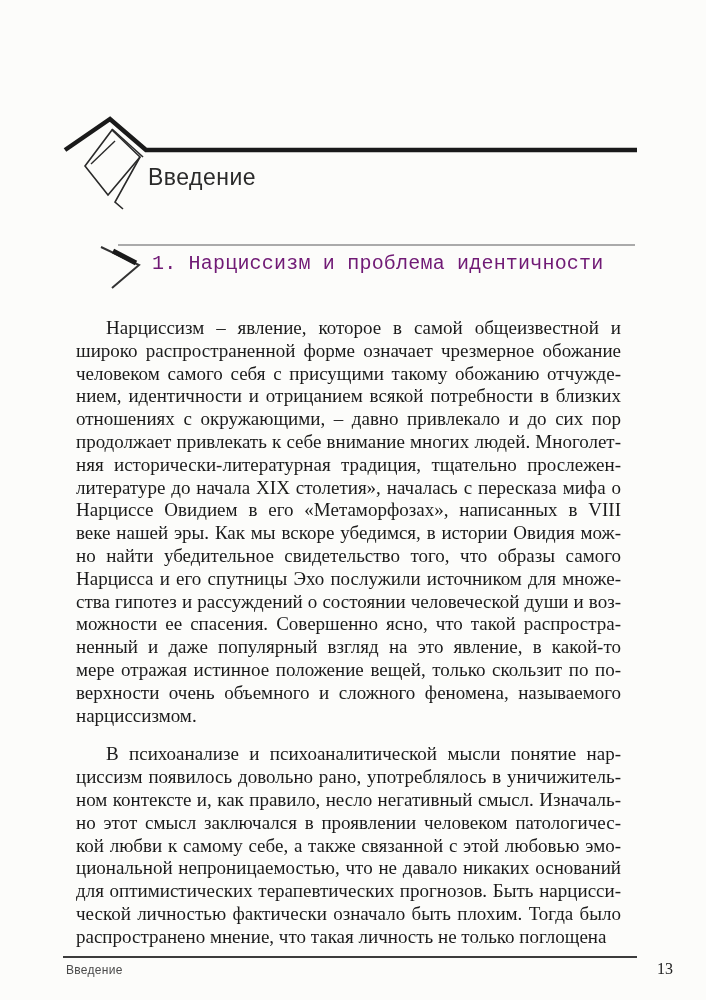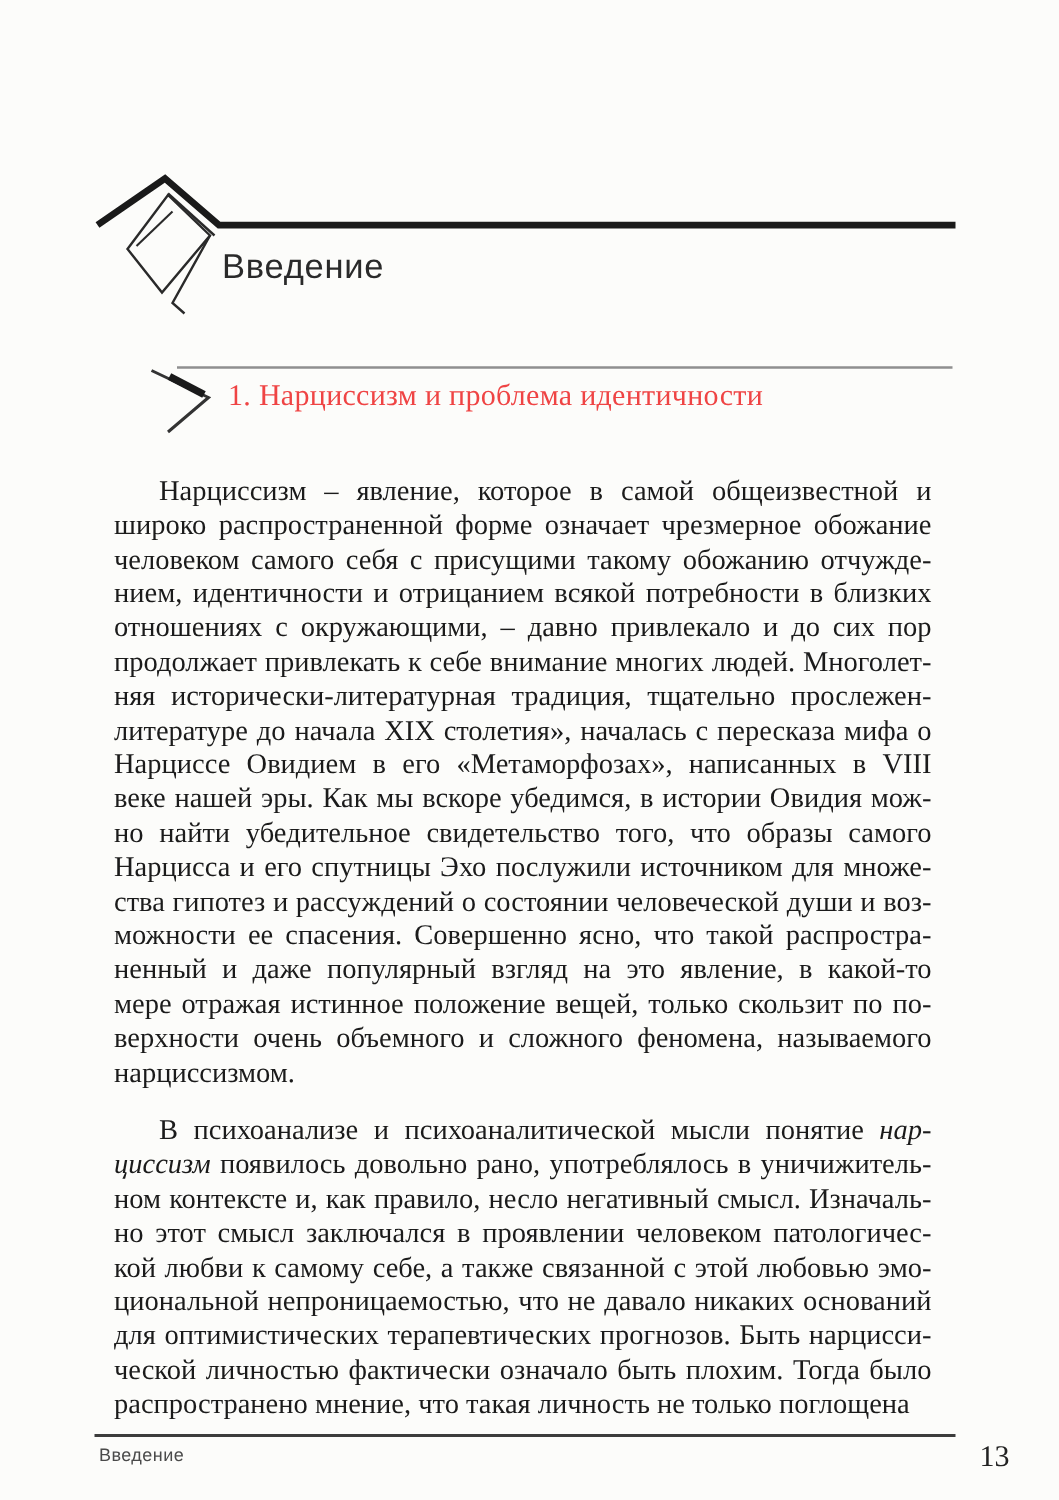--- a/index.html
+++ b/index.html
@@ -15,51 +15,51 @@
   }
   svg{display:block;}
   .chapter-title{
     position:absolute;left:148px;top:164px;
     font-family:"Liberation Sans","DejaVu Sans",sans-serif;
     font-size:23px;line-height:26px;font-weight:400;
     letter-spacing:0.5px;color:#2a2a2a;margin:0;
   }
   .section-heading{
     position:absolute;left:152px;top:251px;
-    font-family:Liberation Serif, serif;
+    font-family:Liberation Mono, monospace;
     font-size:20px;line-height:26px;font-weight:400;
-    letter-spacing:0.2px;color:#ef4444;margin:0;
+    letter-spacing:0.2px;color:#701a75;margin:0;
   }
   .body-text{
     position:absolute;left:60px;top:301px;width:577px;
     font-size:19px;line-height:22.8px;
     color:#1b1b1b;
   }
   .para{margin:16px;}
   .line{
     text-align:justify;
     text-align-last:justify;
     white-space:normal;
     height:22.8px;overflow:hidden;
   }
   .line.first{text-indent:30px;}
   .line.last{text-align-last:left;}
-  .it{font-style:italic;}
+  .it{}
   .footer-rule{
     position:absolute;left:63px;top:956px;width:574px;height:2px;
     background:#3c3c3c;
   }
   .running-header{
     position:absolute;left:66px;top:963px;
     font-family:"Liberation Sans","DejaVu Sans",sans-serif;
     font-size:12px;color:#4a4a4a;letter-spacing:0.3px;
   }
   .page-number{
     position:absolute;right:69px;top:960px;
-    font-size:20px;color:#222;
+    font-size:16px;color:#222;
   }
   .ornament{position:absolute;left:55px;top:112px;}
   .section-ornament{position:absolute;left:95px;top:238px;}
 </style>
 </head>
 <body>
 
 <div class="page">
 
   <svg class="ornament" width="605" height="110" viewBox="0 0 605 110">

